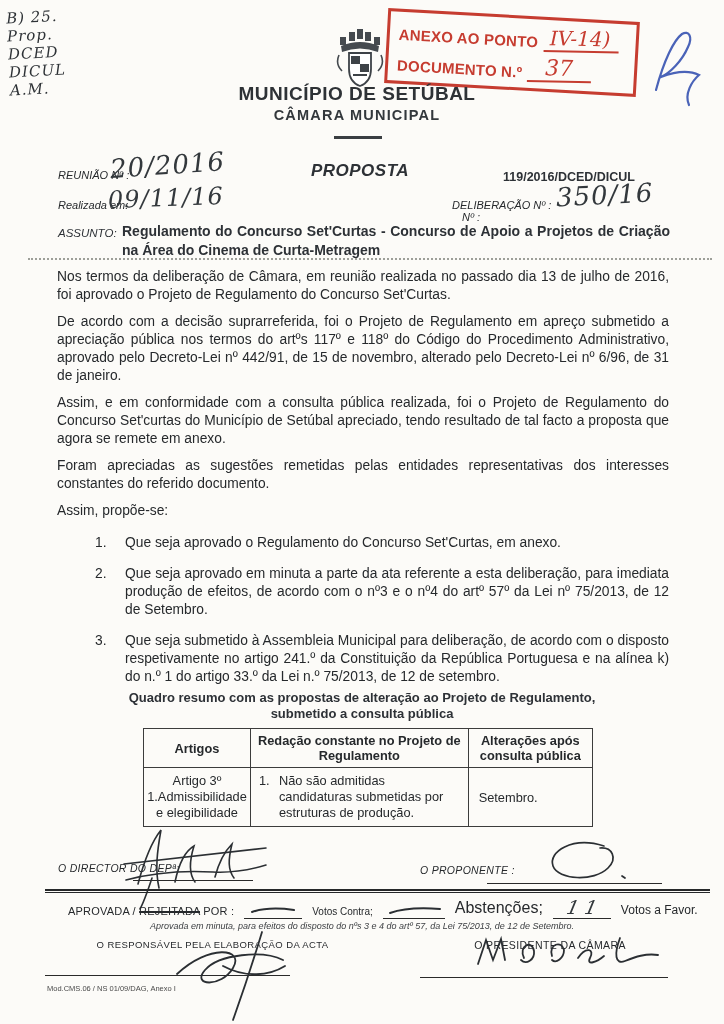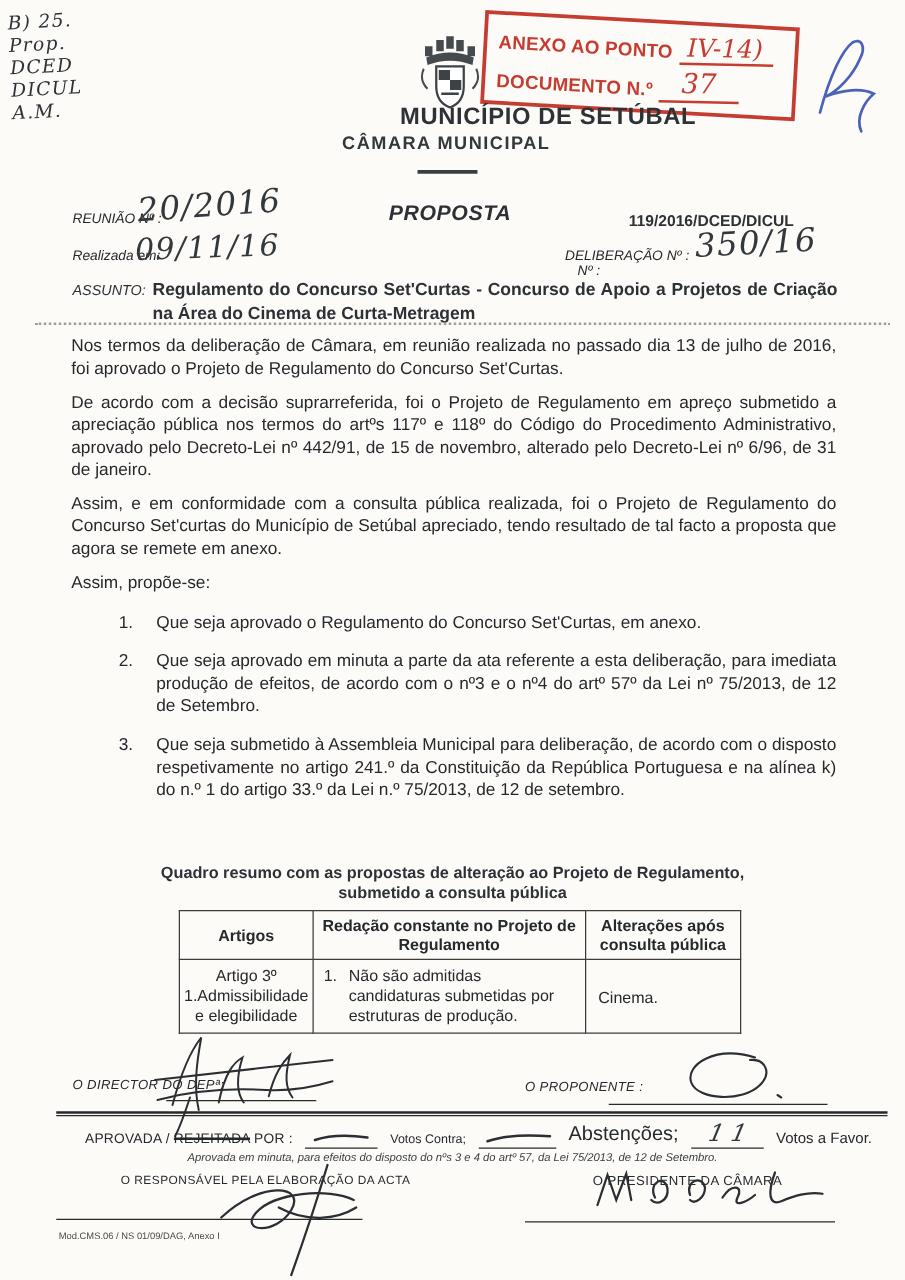--- a/index.html
+++ b/index.html
@@ -37,21 +37,21 @@
   .stamp-label { font-weight:bold; font-size:15px; letter-spacing:0.2px; }
   .stamp-value { font-size:20px; border-bottom:2px solid #c63c30; padding:0 8px 0 6px;
                  margin-left:5px; transform:rotate(-2deg); }
   .stamp-row + .stamp-row { margin-top:4px; }
 
   
   .paraph { position:absolute; left:648px; top:28px; }
 
   
   .muni-title {
-    position:absolute; left:157px; top:83px; width:400px; text-align:right;
+    position:absolute; left:157px; top:83px; width:400px; text-align:center;
     font-size:19px; font-weight:bold; letter-spacing:0.5px; color:#2e3236;
   }
   .council-title {
     position:absolute; left:157px; top:107px; width:400px; text-align:center;
     font-size:14.5px; font-weight:bold; letter-spacing:1.2px; color:#33383c;
   }
   .header-rule { position:absolute; left:334px; top:136px; width:48px; height:3px; background:#3a3e42; }
 
   
   .lbl { position:absolute; font-style:italic; font-size:11px; color:#26292c; }
@@ -197,20 +197,21 @@
   <span class="hw deliberacao-value">350/16</span>
 
   <span class="assunto-label">ASSUNTO:</span>
   <div class="assunto-text">Regulamento do Concurso Set'Curtas - Concurso de Apoio a Projetos de Criação na Área do Cinema de Curta-Metragem</div>
   <div class="assunto-sep"></div>
 
   <div class="body-flow">
     <p>Nos termos da deliberação de Câmara, em reunião realizada no passado dia 13 de julho de 2016, foi aprovado o Projeto de Regulamento do Concurso Set'Curtas.</p>
     <p>De acordo com a decisão suprarreferida, foi o Projeto de Regulamento em apreço submetido a apreciação pública nos termos do artºs 117º e 118º do Código do Procedimento Administrativo, aprovado pelo Decreto-Lei nº 442/91, de 15 de novembro, alterado pelo Decreto-Lei nº 6/96, de 31 de janeiro.</p>
     <p>Assim, e em conformidade com a consulta pública realizada, foi o Projeto de Regulamento do Concurso Set'curtas do Município de Setúbal apreciado, tendo resultado de tal facto a proposta que agora se remete em anexo.</p>
+    <p>Foram apreciadas as sugestões remetidas pelas entidades representativas dos interesses constantes do referido documento.</p>
     <p class="no-just">Assim, propõe-se:</p>
     <div class="proposals">
       <div class="proposal">
         <span class="proposal-num">1.</span>
         <span class="proposal-text">Que seja aprovado o Regulamento do Concurso Set'Curtas, em anexo.</span>
       </div>
       <div class="proposal">
         <span class="proposal-num">2.</span>
         <span class="proposal-text">Que seja aprovado em minuta a parte da ata referente a esta deliberação, para imediata produção de efeitos, de acordo com o nº3 e o nº4 do artº 57º da Lei nº 75/2013, de 12 de Setembro.</span>
       </div>
@@ -232,21 +233,21 @@
         <tr>
       <th>Artigos</th>
       <th>Redação constante no Projeto de Regulamento</th>
       <th>Alterações após consulta pública</th>
     </tr>
     <tr>
       <td class="cell-artigos">Artigo 3º 1.Admissibilidade e elegibilidade</td>
       <td class="cell-redacao">
         <span class="rn">1.</span><span class="rt">Não são admitidas candidaturas submetidas por estruturas de produção.</span>
       </td>
-      <td class="cell-alter">Cinema.</td>
+      <td class="cell-alter">Setembro.</td>
     </tr>
   </tbody>
     </table>
 
   <span class="sig-label" style="left:58px; top:862px;">O DIRECTOR DO DEPª:</span>
   <div class="sig-line" style="left:133px; top:880px; width:120px;"></div>
   <div class="svg-abs" style="left:118px; top:822px;">
     <svg width="155" height="88" viewBox="0 0 155 88" fill="none" stroke="#2b2f33" stroke-width="1.6" stroke-linecap="round">
       <path d="M8,58 C30,52 60,48 95,50 C115,51 135,47 148,43"></path>
       <path d="M20,62 C28,32 35,18 43,8 C39,30 37,48 41,66"></path>

